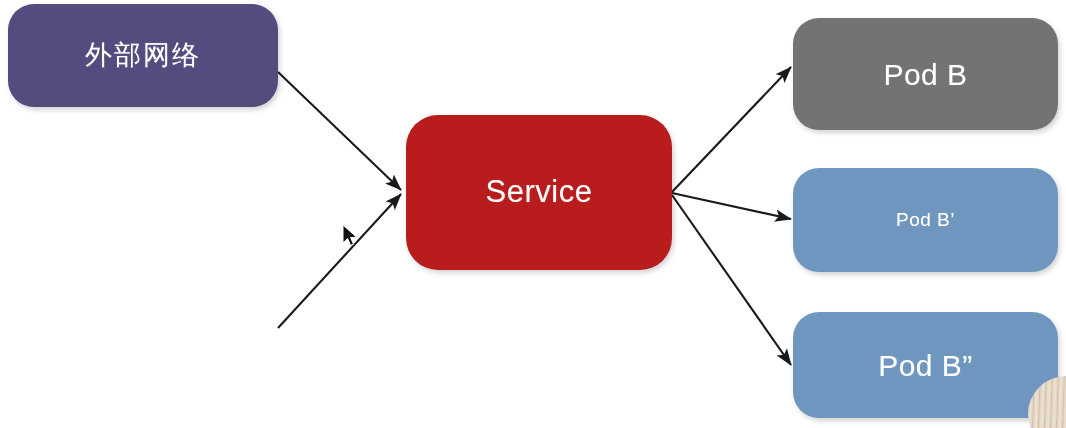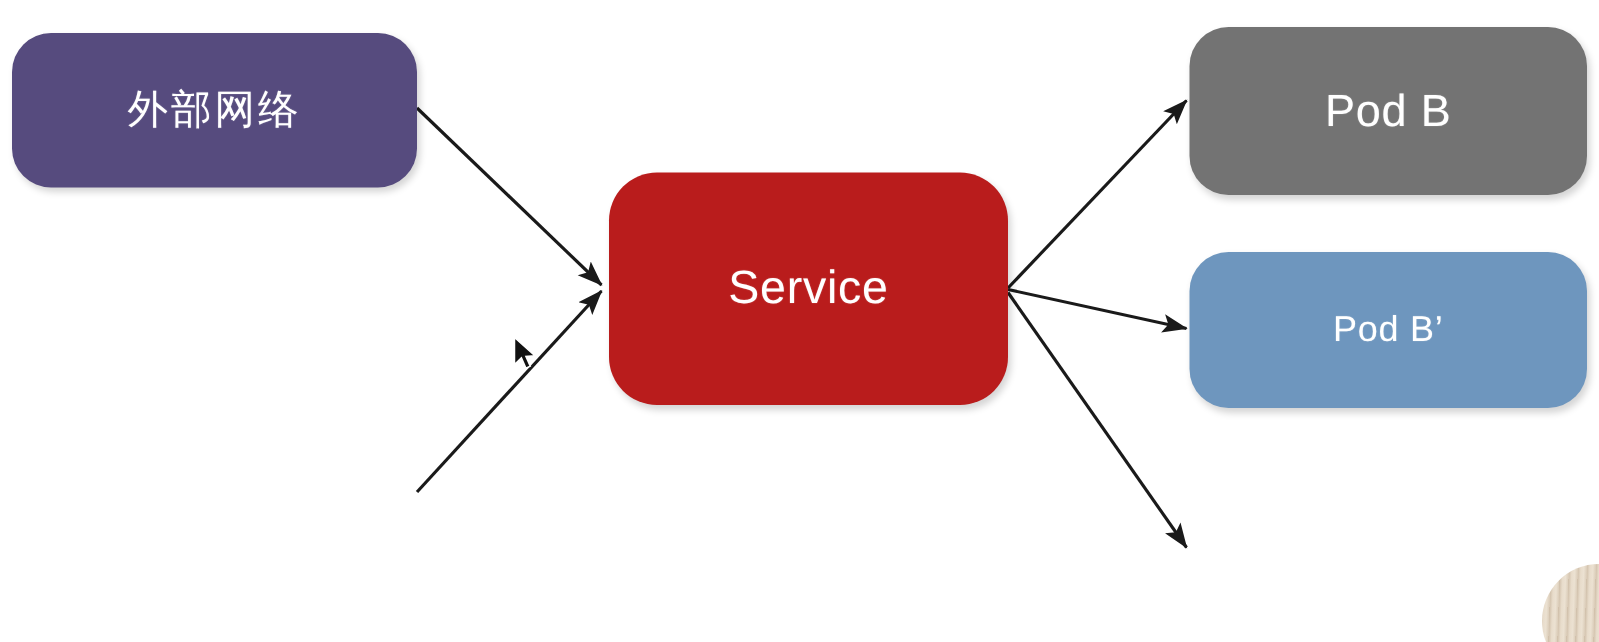--- a/index.html
+++ b/index.html
@@ -32,21 +32,21 @@
     user-select: none;
   }
   .node-label {
     display: block;
     line-height: 1.1;
     text-shadow: 0 0 1px rgba(255,255,255,0.35);
   }
   
   #node-external {
     left: 8px;
-    top: 22px;
+    top: 4px;
     width: 270px;
     height: 103px;
     background: #564B7E;
     font-size: 27px;
   }
   #node-external .node-label {
     font-size: 27px;
     letter-spacing: 2px;
   }
   
@@ -76,21 +76,21 @@
     height: 112px;
     background: #737373;
     font-size: 30px;
   }
   #node-pod-b1 {
     left: 793px;
     top: 168px;
     width: 265px;
     height: 104px;
     background: #6E96BE;
-    font-size: 24px;
+    font-size: 19px;
   }
   #node-pod-b2 {
     left: 793px;
     top: 312px;
     width: 265px;
     height: 106px;
     background: #6E96BE;
     font-size: 30px;
   }
   #edges {
@@ -161,20 +161,23 @@
   </div>
 
   <div class="node" id="node-pod-b">
     <span class="node-label">Pod B</span>
   </div>
 
   <div class="node" id="node-pod-b1">
     <span class="node-label">Pod B’</span>
   </div>
 
+  <div class="node" id="node-pod-b2">
+    <span class="node-label">Pod B”</span>
+  </div>
 
   <div id="overlay-blob"></div>
 
   <svg id="cursor" viewBox="0 0 18 24" width="18" height="24">
     <path d="M1,1 L1,19 L5.6,14.6 L8.6,21.4 L11.5,20.1 L8.6,13.6 L14.6,13.2 Z" fill="#111111" stroke="#ffffff" stroke-width="1"></path>
   </svg>
 
 </div>
 
 </body></html>

